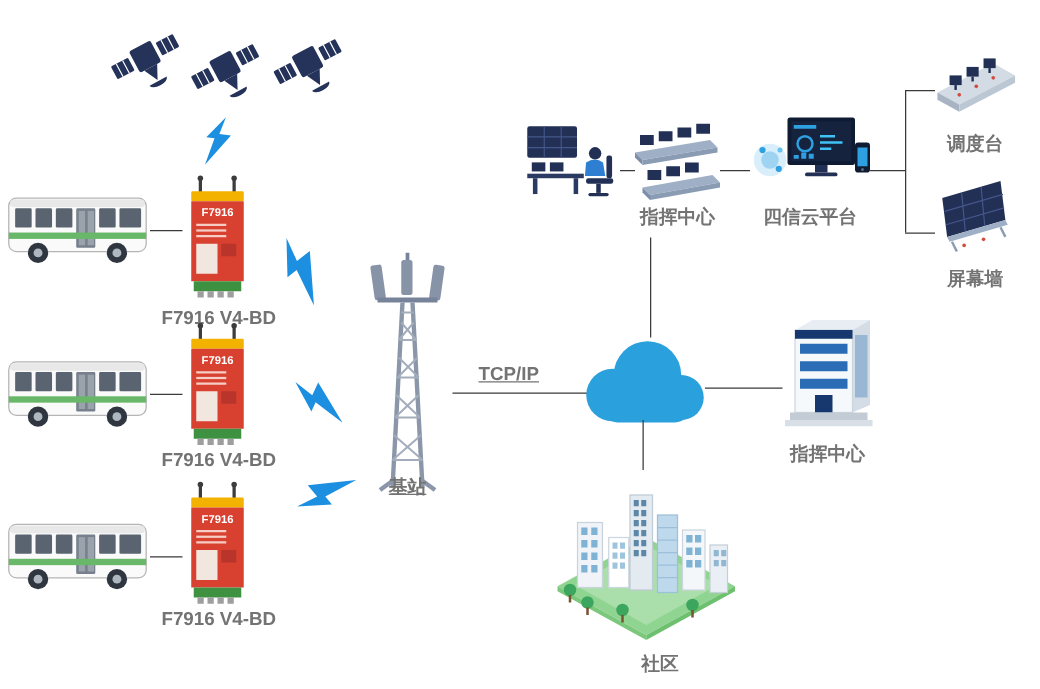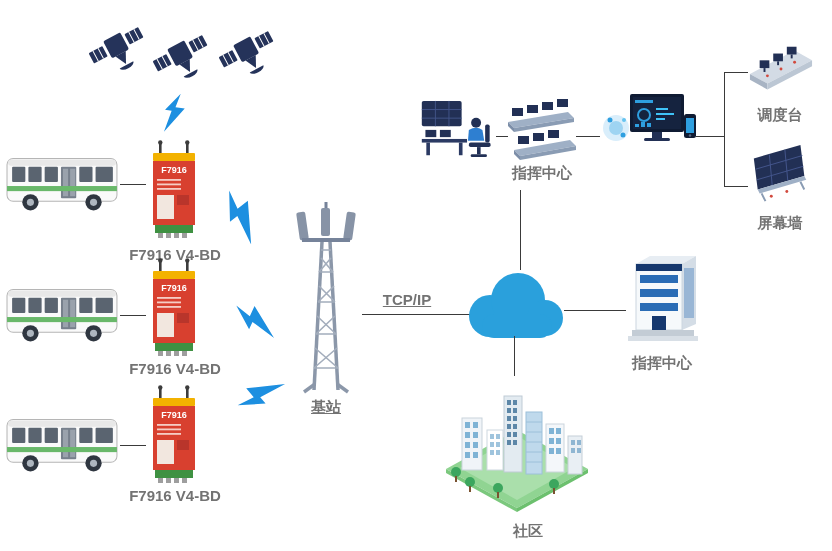--- a/index.html
+++ b/index.html
@@ -254,21 +254,21 @@
         <g stroke="#a3adbc" stroke-width="1.6" fill="none">
           <path d="M31 56 L43 70 M41 56 L29 70 M29 84 L45 100 M44 84 L28 100 M27 114 L46 132 M45 114 L26 132 M25 146 L48 166 M47 146 L24 166"></path>
           <path d="M31 48 L41 48 M30 70 L43 70 M28 100 L45 100 M26 132 L46 132 M24 166 L48 166"></path>
         </g>
         <g stroke="#8b97a9" stroke-width="3.5">
           <path d="M25 182 L14 190"></path>
           <path d="M47 182 L58 190"></path>
         </g>
       </svg>
   </div>
-  <div class="label" style="left:286px; top:398px; width:80px;text-decoration:underline;">基站</div>
+  <div class="label" style="left:286px; top:380px; width:80px;text-decoration:underline;">基站</div>
 
   <div class="label" style="left:372px; top:291px; width:70px;text-decoration:underline;">TCP/IP</div>
   <div class="hline" style="left:362px; top:314px; width:108px;"></div>
 
   <div class="node" style="left:456px; top:264px; width:116px; height:84px;">
     <svg viewBox="0 0 116 84">
         <g fill="#2aa0dc">
           <circle cx="34" cy="52" r="21"></circle>
           <circle cx="62" cy="36" r="27"></circle>
           <circle cx="89" cy="54" r="18"></circle>
@@ -345,20 +345,21 @@
           <rect x="41" y="30" width="4" height="5"></rect>
           <rect x="47" y="31" width="4" height="4"></rect>
         </g>
         <rect x="52" y="40" width="10" height="6" fill="#223055"></rect>
         <rect x="44" y="46" width="26" height="3" rx="1.5" fill="#223055"></rect>
         <rect x="84" y="22" width="12" height="24" rx="2.5" fill="#0f1b33"></rect>
         <rect x="86" y="26" width="8" height="15" fill="#2e9fe0"></rect>
         <circle cx="90" cy="43.5" r="1.2" fill="#5a6a85"></circle>
       </svg>
   </div>
+  <div class="label" style="left:598px; top:164px; width:100px;">四信云平台</div>
 
   <div class="hline" style="left:496px; top:136px; width:12px;"></div>
   <div class="hline" style="left:576px; top:136px; width:24px;"></div>
   <div class="hline" style="left:696px; top:136px; width:28px;"></div>
   <div class="vline" style="left:724px; top:72px; height:114px;"></div>
   <div class="hline" style="left:724px; top:72px; width:24px;"></div>
   <div class="hline" style="left:724px; top:186px; width:24px;"></div>
 
   <div class="node" style="left:748px; top:40px; width:66px; height:62px;">
     <svg viewBox="0 0 68 62">

